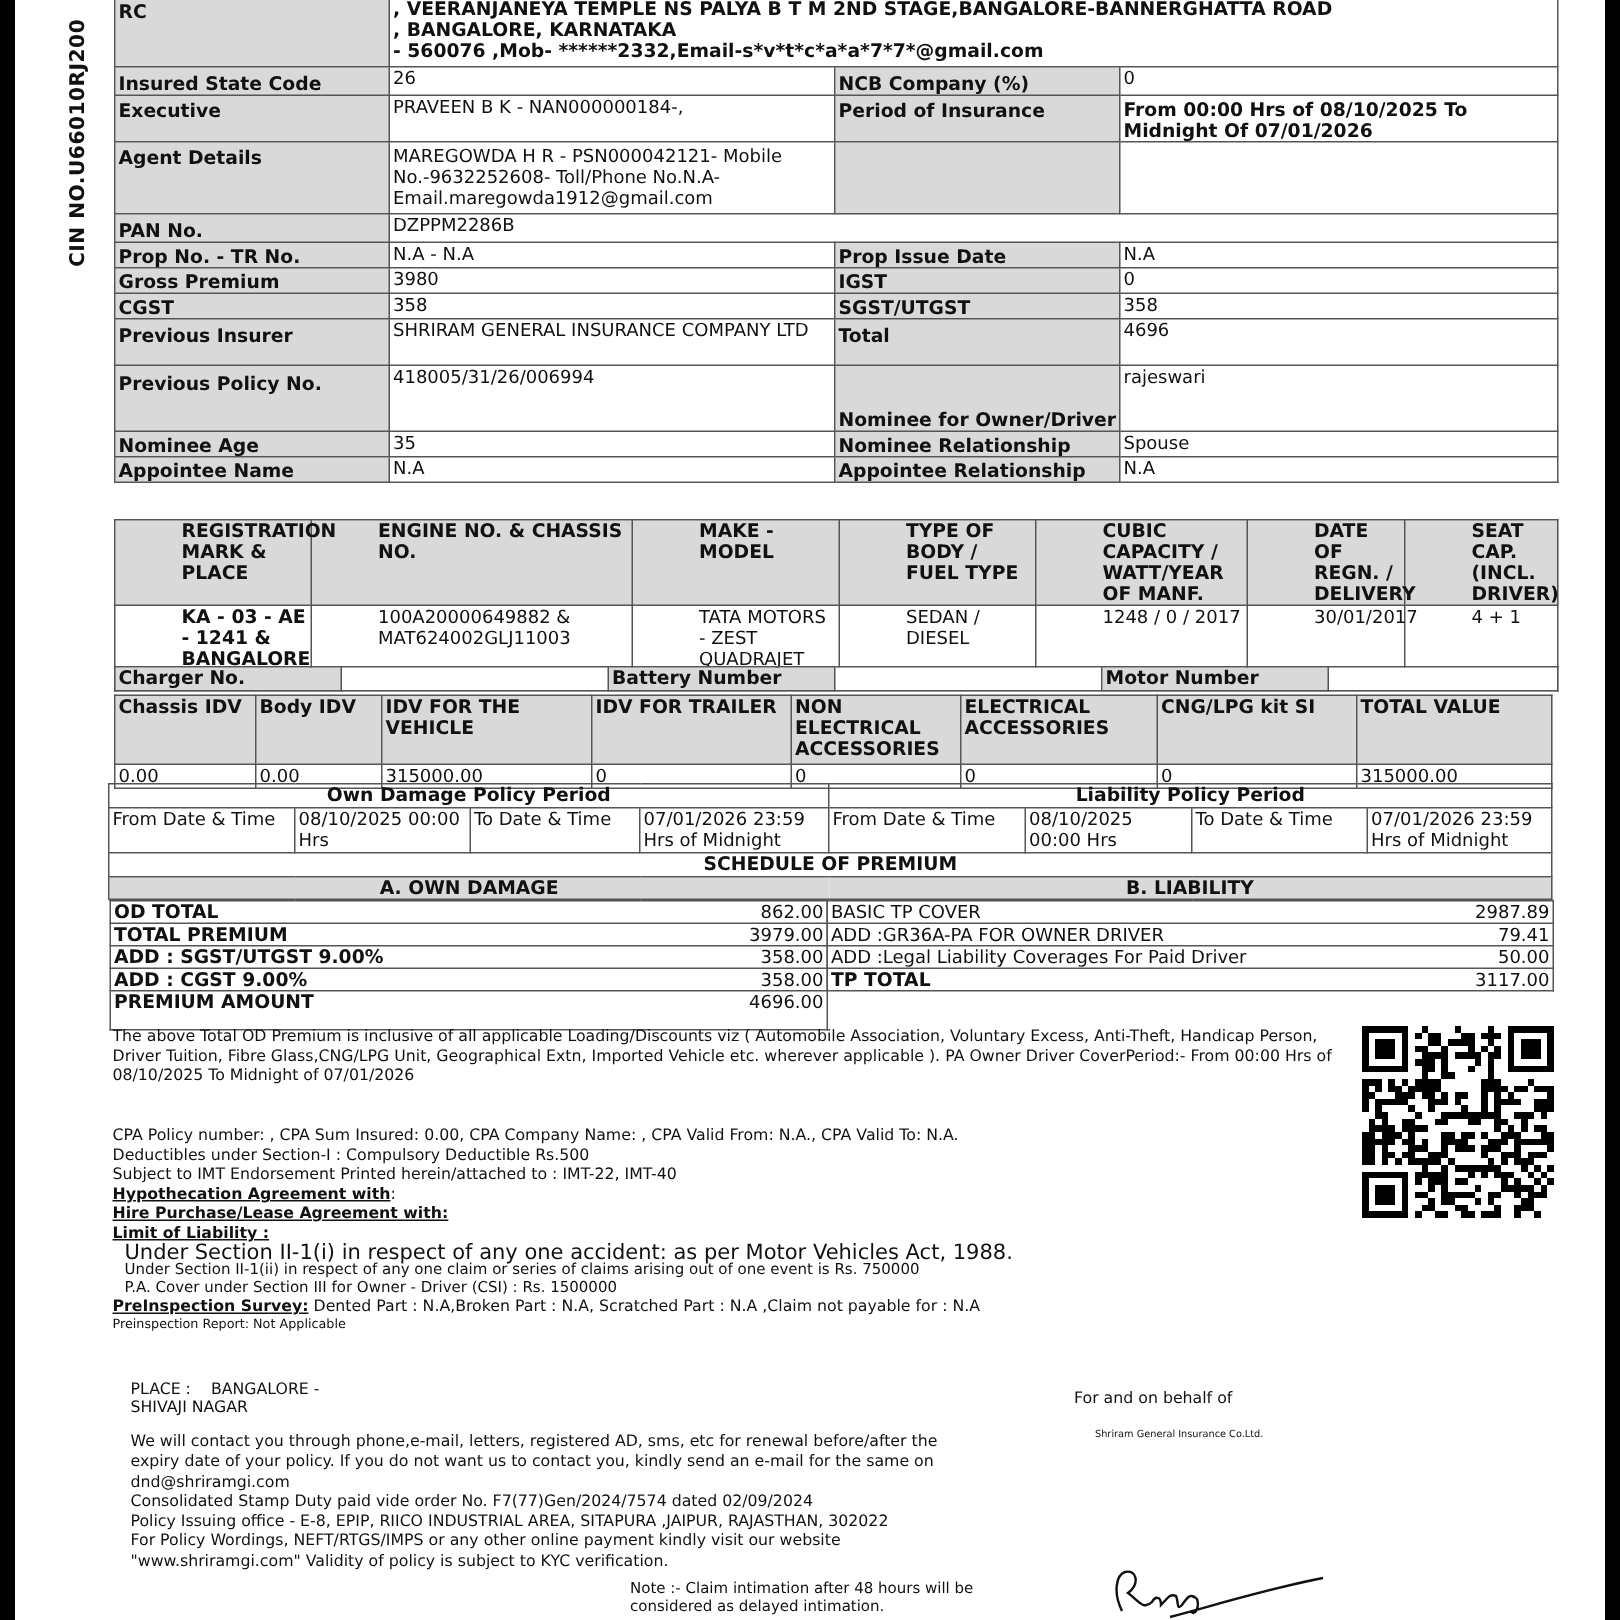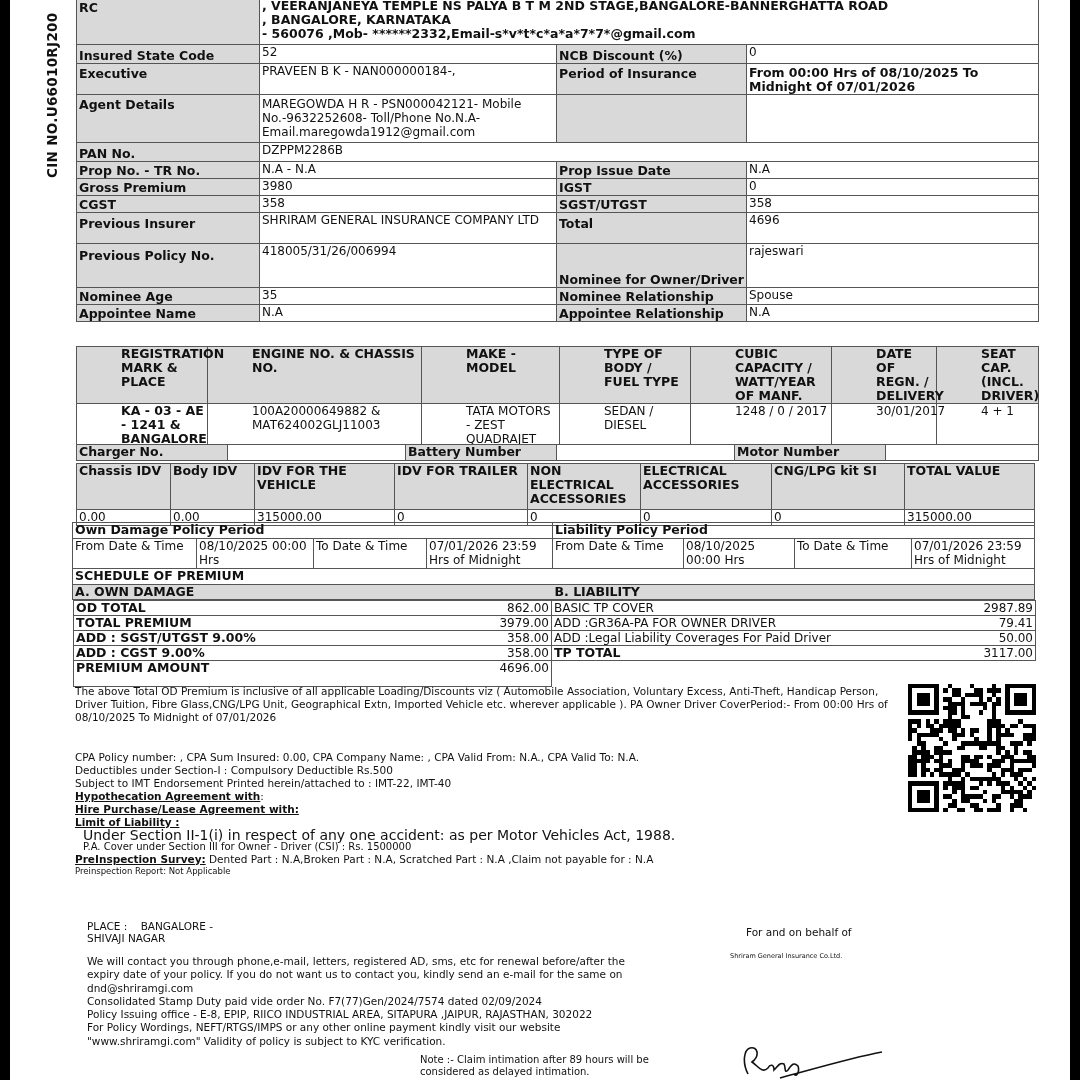--- a/index.html
+++ b/index.html
@@ -8,21 +8,21 @@
   .band-left { position: absolute; left: 0; top: 0; width: 10px; height: 1080px; background: #000; }
   .band-right { position: absolute; right: 0; top: 0; width: 10px; height: 1080px; background: #000; }
   .cin { position: absolute; left: 44px; top: 178px; transform: rotate(-90deg); transform-origin: left top; font-weight: bold; font-size: 13.5px; letter-spacing: 0.3px; white-space: nowrap; width: 178px; }
   .sheet { position: absolute; left: 76px; top: 0; width: 962px; }
   table { border-collapse: collapse; width: 100%; table-layout: fixed; }
   td { border: 1.5px solid #555; font-size: 12px; line-height: 14px; vertical-align: top; padding: 0 2px; }
   .lbl { background: #d9d9d9; font-weight: bold; font-size: 12.5px; vertical-align: bottom; }
   .val { background: #fff; }
   .bold { font-weight: bold; }
   .hdr { background: #d9d9d9; font-weight: bold; font-size: 12.5px; }
-  .center { }
+  .center { text-align: center; }
   .right { text-align: right; }
   .sec { position: absolute; left: 0; width: 962px; }
   .tbl-veh td { height: 14px; padding-left: 44px; }
   .para { position: absolute; font-size: 10.5px; line-height: 13px; }
   .b { font-weight: normal; }
   .u { text-decoration: underline; font-weight: bold; }
   .qr { position: absolute; left: 908px; top: 684px; width: 128px; height: 128px; }
 </style>
 </head>
 <body>
@@ -44,22 +44,22 @@
         <tr style="height:50px">
       <td class="lbl" style="vertical-align:top;padding-top:6px">RC</td>
       <td colspan="3" class="val bold" style="font-size:12.5px;padding-top:4px">
         <div>, VEERANJANEYA TEMPLE NS PALYA B T M 2ND STAGE,BANGALORE-BANNERGHATTA ROAD</div>
         <div>, BANGALORE, KARNATAKA</div>
         <div> - 560076 ,Mob- ******2332,Email-s*v*t*c*a*a*7*7*@gmail.com</div>
       </td>
     </tr>
     <tr style="height:19px">
       <td class="lbl">Insured State Code</td>
-      <td class="val">52</td>
-      <td class="lbl">NCB Discount (%)</td>
+      <td class="val">26</td>
+      <td class="lbl">NCB Company (%)</td>
       <td class="val">0</td>
     </tr>
     <tr style="height:31px">
       <td class="lbl" style="vertical-align:top;padding-top:3px">Executive</td>
       <td class="val">PRAVEEN B K - NAN000000184-,</td>
       <td class="lbl" style="vertical-align:top;padding-top:3px">Period of Insurance</td>
       <td class="val bold" style="font-size:12.5px;padding-top:2px">From 00:00 Hrs of 08/10/2025 To Midnight Of 07/01/2026</td>
     </tr>
     <tr style="height:48px">
       <td class="lbl" style="vertical-align:top;padding-top:3px">Agent Details</td>
@@ -298,20 +298,21 @@
 <div class="para" style="left:75px;top:685px;width:830px;">The above Total OD Premium is inclusive of all applicable Loading/Discounts viz ( Automobile Association, Voluntary Excess, Anti-Theft, Handicap Person, Driver Tuition, Fibre Glass,CNG/LPG Unit, Geographical Extn, Imported Vehicle etc. wherever applicable ).  PA Owner Driver CoverPeriod:- From 00:00 Hrs of 08/10/2025 To Midnight of 07/01/2026</div>
 
 <div class="para" style="left:75px;top:751px;width:830px;">
   <div>CPA Policy number: , CPA Sum Insured: 0.00, CPA Company Name: , CPA Valid From: N.A., CPA Valid To: N.A.</div>
   <div><span class="b">Deductibles under Section-I :</span><span> Compulsory Deductible Rs.500</span></div>
   <div><span class="b">Subject to IMT Endorsement Printed herein/attached to :</span><span> IMT-22, IMT-40</span></div>
   <div><span class="u">Hypothecation Agreement with</span><span class="b">:</span></div>
   <div><span class="u">Hire Purchase/Lease Agreement with:</span></div>
   <div><span class="u">Limit of Liability :</span></div>
   <div style="padding-left:8px;font-size:14px;line-height:12px">Under Section II-1(i) in respect of any one accident: as per Motor Vehicles Act, 1988.</div>
+  <div style="padding-left:8px;font-size:10px;line-height:12px">Under Section II-1(ii) in respect of any one claim or series of claims arising out of one event is Rs. 750000</div>
   <div style="padding-left:8px;font-size:10px;line-height:12px">P.A. Cover under Section III for Owner - Driver (CSI) : Rs. 1500000</div>
   <div><span class="u">PreInspection Survey:</span><span> Dented Part : N.A,Broken Part : N.A, Scratched Part : N.A ,Claim not payable for : N.A</span></div>
   <div style="font-size:8.5px;line-height:10px"><span class="b">Preinspection Report:</span><span> Not Applicable</span></div>
 </div>
 
 <svg class="qr" viewBox="0 0 29 29" shape-rendering="crispEdges" id="qr">
     <rect x="9" y="0" width="1" height="1" fill="#000"></rect>
     <rect x="14" y="0" width="1" height="1" fill="#000"></rect>
     <rect x="19" y="0" width="1" height="1" fill="#000"></rect>
     <rect x="8" y="1" width="1" height="1" fill="#000"></rect>
@@ -656,23 +657,23 @@
 <div class="para b" style="left:87px;top:955px;width:640px;font-size:10.5px;line-height:13.3px">
   <div>We will contact you through phone,e-mail, letters, registered AD, sms, etc for renewal before/after the</div>
   <div>expiry date of your policy. If you do not want us to contact you, kindly send an e-mail for the same on</div>
   <div>dnd@shriramgi.com</div>
   <div>Consolidated Stamp Duty paid vide order No. F7(77)Gen/2024/7574 dated 02/09/2024</div>
   <div>Policy Issuing office - E-8, EPIP, RIICO INDUSTRIAL AREA, SITAPURA ,JAIPUR, RAJASTHAN, 302022</div>
   <div>For Policy Wordings, NEFT/RTGS/IMPS or any other online payment kindly visit our website</div>
   <div>"www.shriramgi.com" Validity of policy is subject to KYC verification.</div>
 </div>
 
-<div class="para b" style="left:746px;top:926px;font-size:10.5px">For and on behalf of</div>
+<div class="para b" style="left:716px;top:926px;font-size:10.5px">For and on behalf of</div>
 <div class="para b" style="left:730px;top:950px;font-size:6.5px">Shriram General Insurance Co.Ltd.</div>
 
 <div class="para" style="left:420px;top:1054px;font-size:10px;line-height:12px">
-  <div>Note :- Claim intimation after 89 hours will be</div>
+  <div>Note :- Claim intimation after 48 hours will be</div>
   <div>considered as delayed intimation.</div>
 </div>
 
 <svg style="position:absolute;left:740px;top:1044px;width:145px;height:36px" viewBox="0 0 145 36">
   <path d="M8 30 C2 18 4 6 10 4 C18 2 20 12 12 18 C18 22 22 30 28 24 C30 20 34 20 34 26 C38 22 40 18 44 20 C46 24 44 30 48 26 C52 20 54 18 58 22 C60 28 56 34 54 30 M40 34 C70 26 110 14 142 8" fill="none" stroke="#111" stroke-width="1.6"></path>
 </svg>
 
 </body></html>

